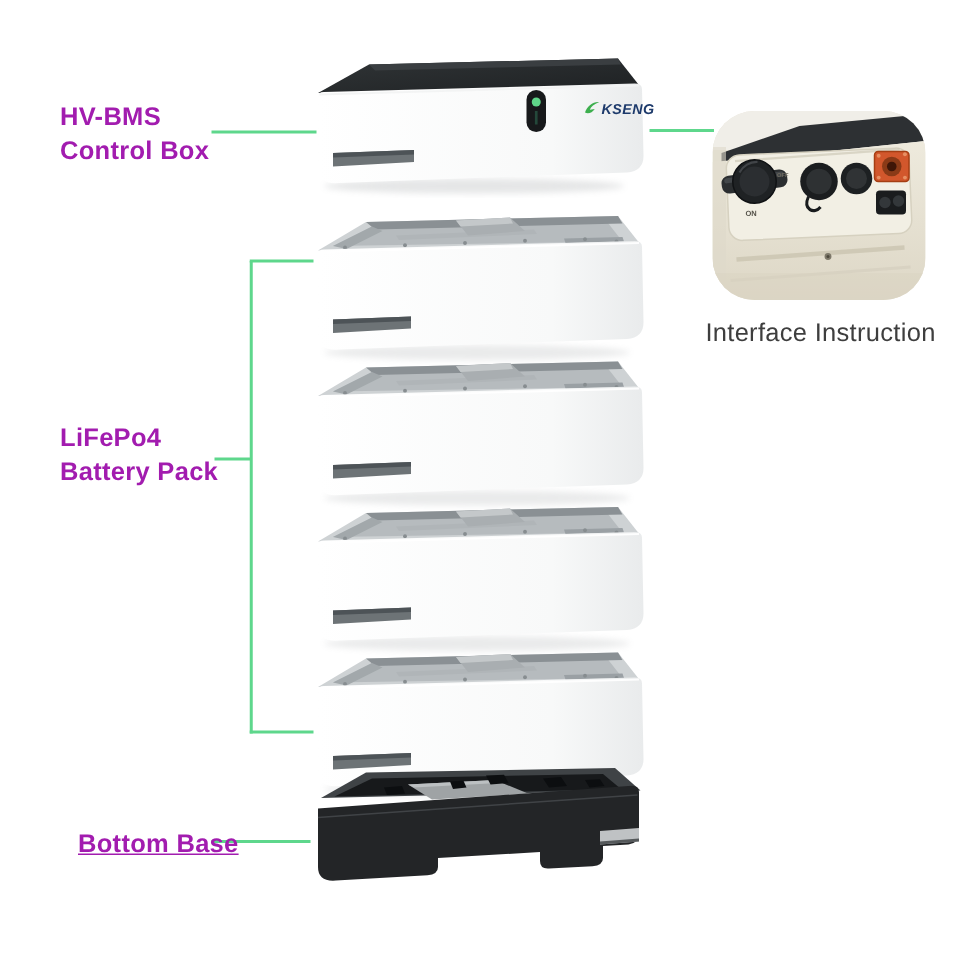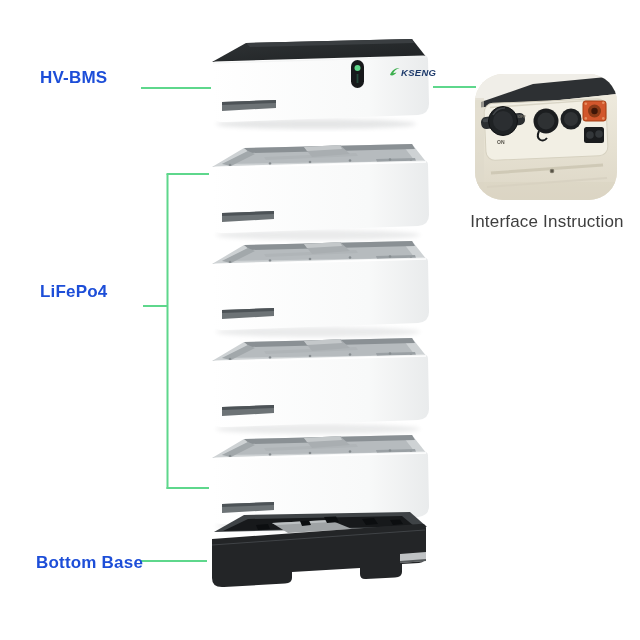--- a/index.html
+++ b/index.html
@@ -1,20 +1,20 @@
 <!DOCTYPE html>
 <html><head>
 <meta charset="utf-8">
 <style>
   html,body{margin:0;padding:0;background:#ffffff;}
   .canvas{position:relative;width:640px;height:640px;background:#ffffff;overflow:hidden;
           font-family:"Liberation Sans",sans-serif;}
   .stack-svg{position:absolute;left:0;top:0;z-index:1;}
   .inset{position:absolute;left:475px;top:74px;width:142px;height:126px;z-index:2;}
-  .callout{position:absolute;z-index:3;color:#1d4ed8;font-size:17px;font-weight:bold;
+  .callout{position:absolute;z-index:3;color:#a21caf;font-size:17px;font-weight:bold;
            line-height:23px;letter-spacing:0.2px;white-space:pre-line;}
   .caption{position:absolute;z-index:3;color:#3e3e3e;font-size:17px;font-weight:normal;
            letter-spacing:0.2px;text-align:center;}
   .logo-text{font-style:italic;font-weight:bold;font-size:9.5px;letter-spacing:0.3px;}
   .tiny-label{font-size:5px;font-weight:bold;fill:#56534a;}
   .tiny-label2{font-size:3.8px;font-weight:bold;fill:#6e6a5e;}
 </style>
 </head>
 <body>
 
@@ -179,21 +179,21 @@
       </g>
 
       <path d="M16,99 L128,91" stroke="#cbc5b2" stroke-width="3" opacity="0.85" fill="none"></path>
       <path d="M12,113 L132,104" stroke="#d6d0bf" stroke-width="2" opacity="0.8" fill="none"></path>
       <circle cx="77" cy="97" r="2.3" fill="#7d7869"></circle>
       <circle cx="77" cy="97" r="1" fill="#4c483c"></circle>
       <rect x="0" y="108" width="142" height="18" fill="#d9d3c2" opacity="0.45"></rect>
     </g>
   </svg>
 
-  <div class="callout" style="left:40px;top:66px;"><span>HV-BMS</span><br></div>
+  <div class="callout" style="left:40px;top:66px;"><span>HV-BMS</span><br><span>Control Box</span></div>
 
-  <div class="callout" style="left:40px;top:280px;"><span>LiFePo4</span><br></div>
+  <div class="callout" style="left:40px;top:280px;"><span>LiFePo4</span><br><span>Battery Pack</span></div>
 
-  <div class="callout" style="left:36px;top:551px;">Bottom Base</div>
+  <div class="callout" style="left:52px;top:551px;text-decoration:underline;">Bottom Base</div>
 
   <div class="caption" style="left:452px;top:212px;width:190px;">Interface Instruction</div>
 
 </div>
 
 </body></html>

